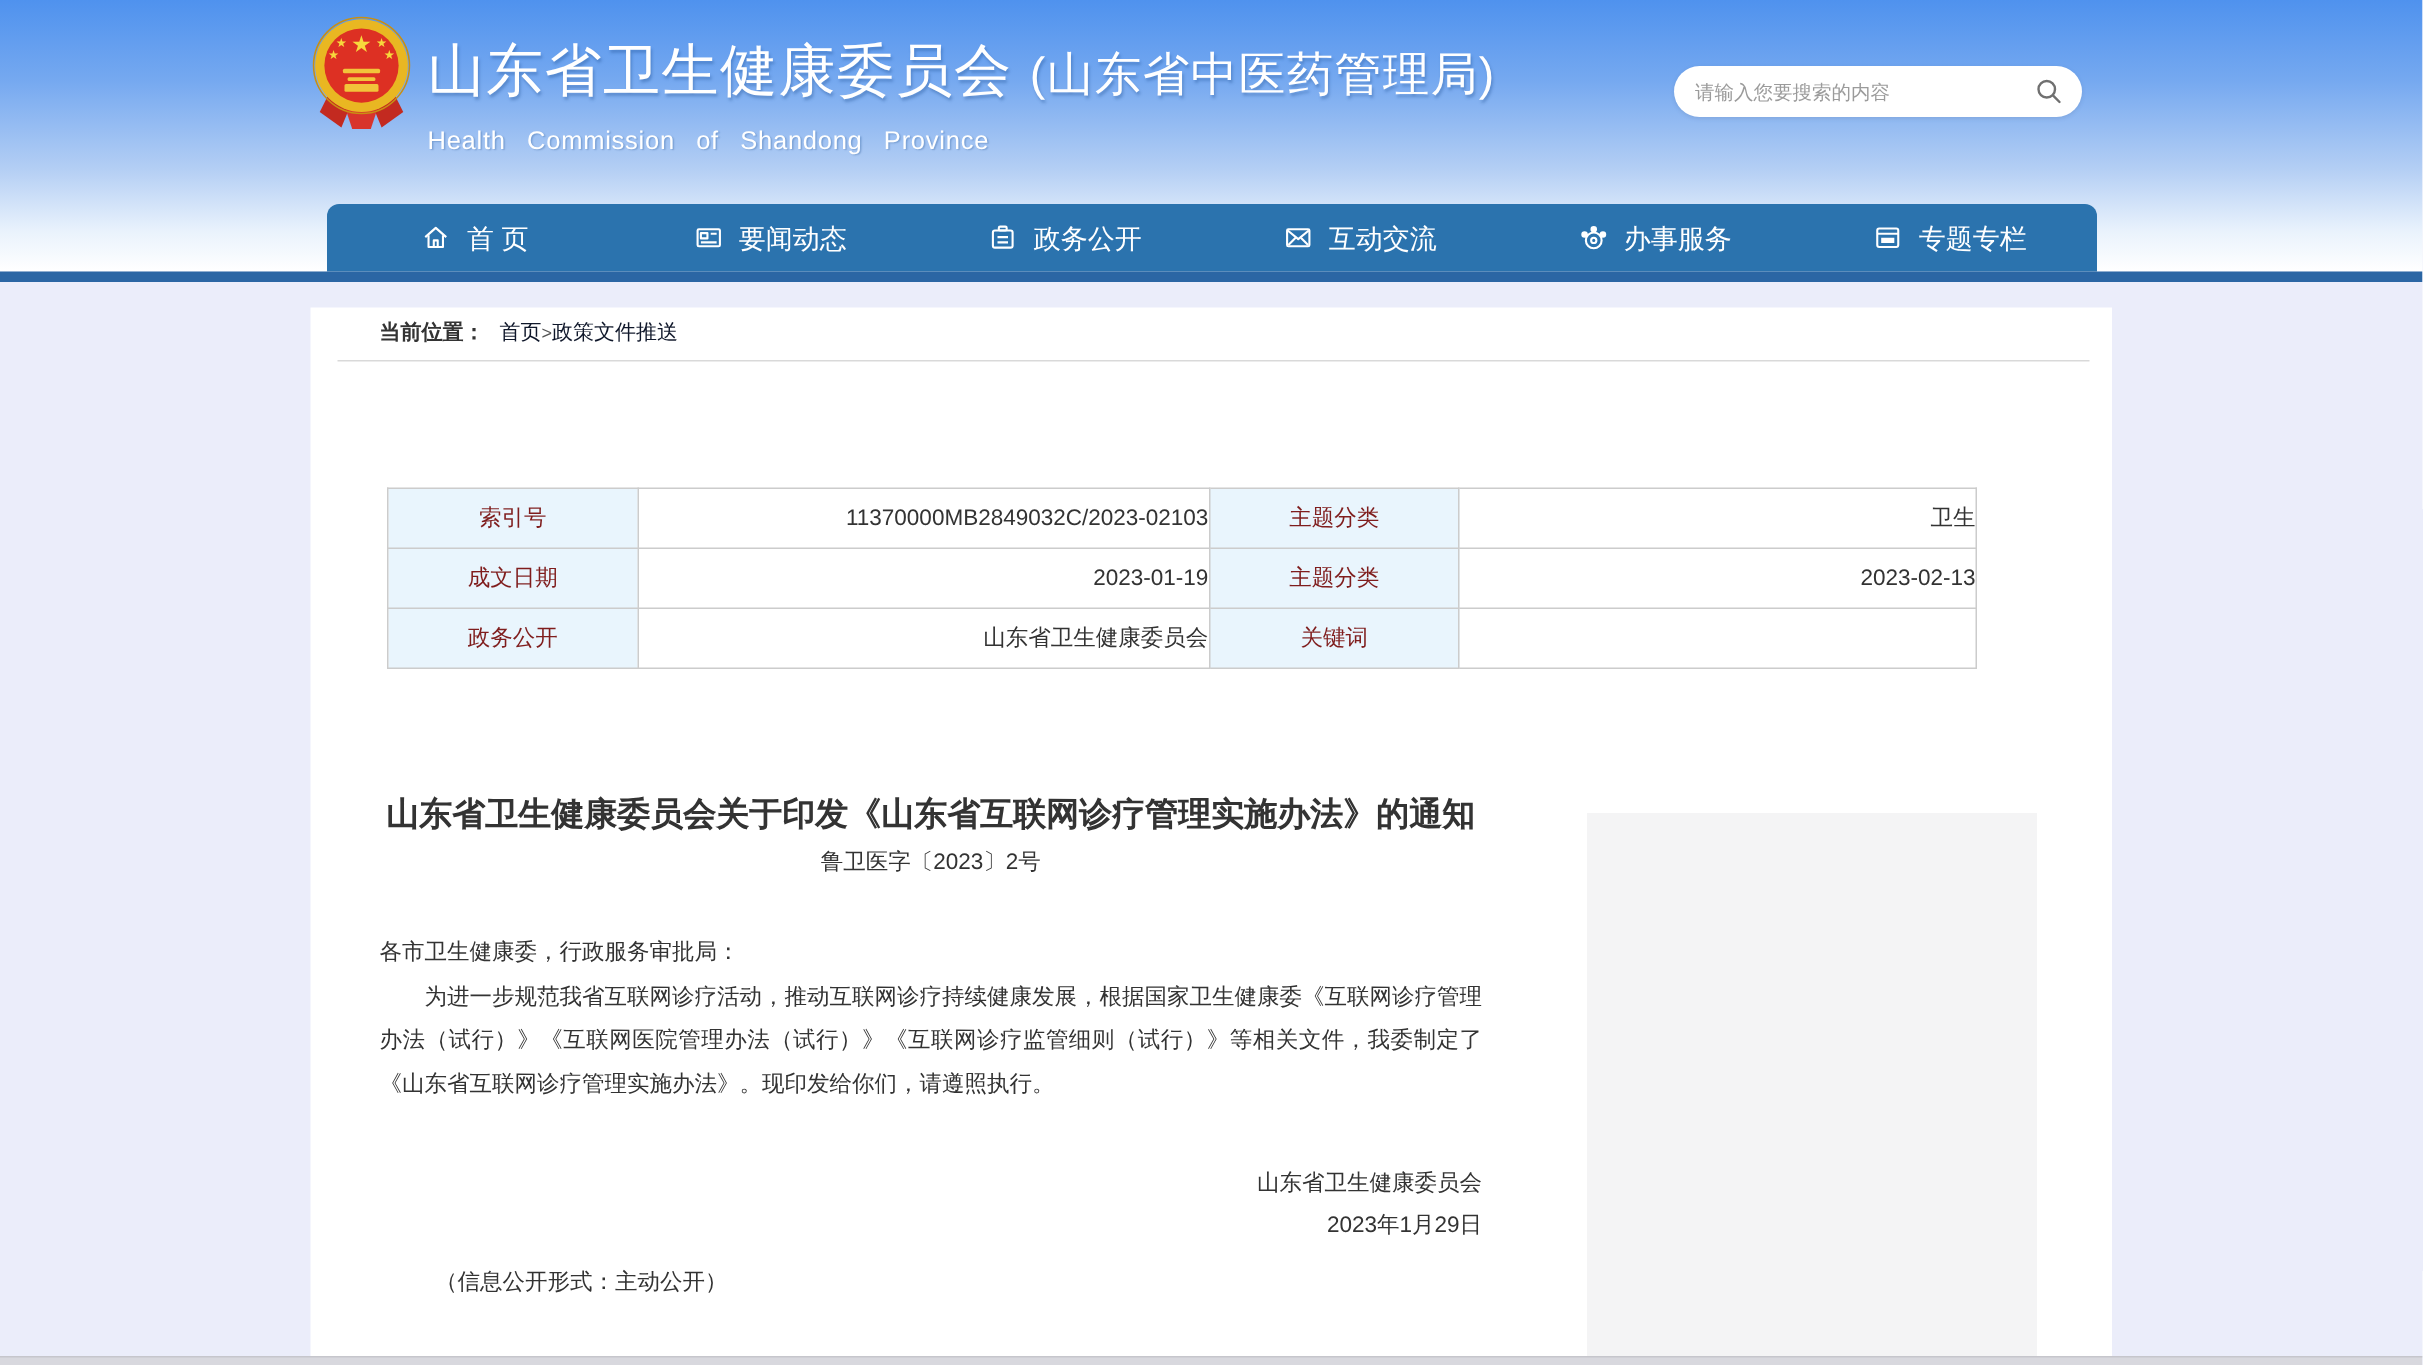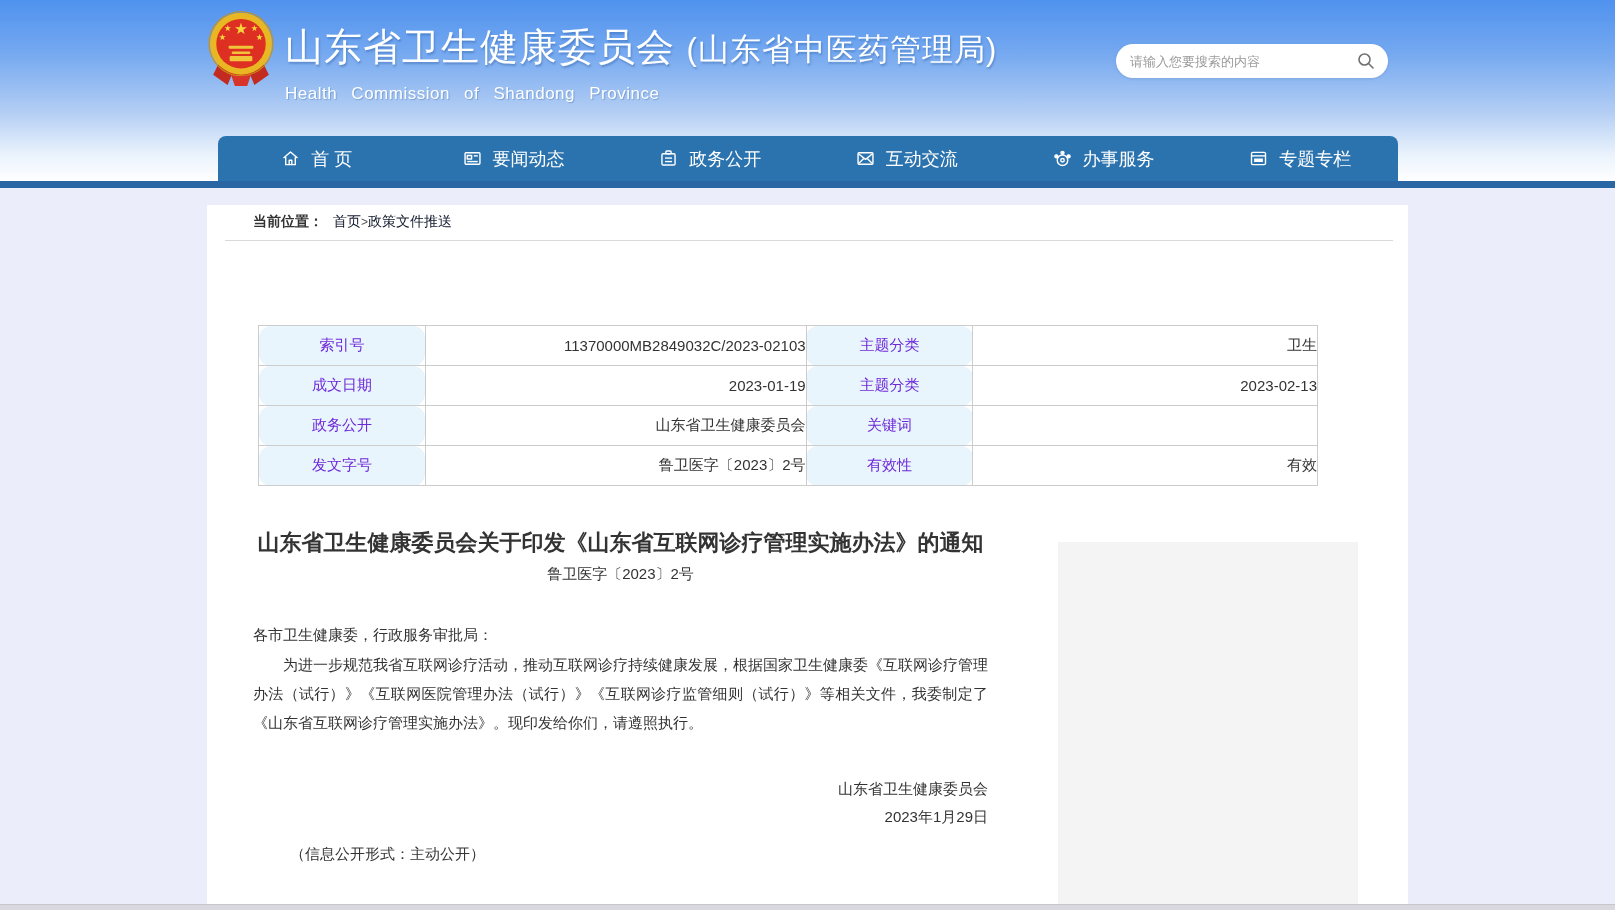--- a/index.html
+++ b/index.html
@@ -57,21 +57,21 @@
   .breadcrumb .bc-label{ font-weight:600; margin-right:10px; }
   .breadcrumb a{ color:#0f172a; text-decoration:none; cursor:pointer; }
   .bc-sep{ color:#555; font-size:12px; }
   .bc-divider{ position:absolute; left:18px; top:35px; width:1168px; border-bottom:1px solid #d9d9d9; }
   
   .doc-table{
     position:absolute; left:51px; top:120px; width:1060px;
     border-collapse:collapse; font-size:15px;
   }
   .doc-table td{ border:1px solid #ccc; height:40px; }
-  .doc-table td.lbl{ background:#e9f5fd; text-align:center; color:#6d28d9;border-radius:12px; }
+  .doc-table td.lbl{ background:#e9f5fd; text-align:center; color:#7f1d1d; }
   .doc-table td.val{ padding-left:15px; text-align:right; color:#333;margin-left:30px; }
   .c1{ width:167px; } .c2{ width:381px; } .c3{ width:167px; } .c4{ width:345px; }
   
   .article{ position:absolute; left:46px; top:322px; width:735px; }
   .article-title{
     text-align:center; font-size:22px; font-weight:600; line-height:31px; color:#333;
   }
   .doc-number{ text-align:center; font-size:15px; margin-top:7px; }
   .salutation{ font-size:15px; margin-top:36px; line-height:29px; }
   .para{ font-size:15px; line-height:29px; text-indent:2em; margin-top:1px; text-align:justify; }
@@ -204,26 +204,20 @@
         <td class="val c2">2023-01-19</td>
         <td class="lbl c3">主题分类</td>
         <td class="val c4">2023-02-13</td>
       </tr>
       <tr>
         <td class="lbl c1">政务公开</td>
         <td class="val c2">山东省卫生健康委员会</td>
         <td class="lbl c3">关键词</td>
         <td class="val c4"></td>
       </tr>
-      <tr>
-        <td class="lbl c1">发文字号</td>
-        <td class="val c2">鲁卫医字〔2023〕2号</td>
-        <td class="lbl c3">有效性</td>
-        <td class="val c4">有效</td>
-      </tr>
     </tbody>
   </table>
 
   <div class="article">
     <div class="article-title">山东省卫生健康委员会关于印发《山东省互联网诊疗管理实施办法》的通知</div>
     <div class="doc-number">鲁卫医字〔2023〕2号</div>
     <div class="salutation">各市卫生健康委，行政服务审批局：</div>
     <div class="para">为进一步规范我省互联网诊疗活动，推动互联网诊疗持续健康发展，根据国家卫生健康委《互联网诊疗管理办法（试行）》《互联网医院管理办法（试行）》《互联网诊疗监管细则（试行）》等相关文件，我委制定了《山东省互联网诊疗管理实施办法》。现印发给你们，请遵照执行。</div>
     <div class="signature">
       <div>山东省卫生健康委员会</div>

